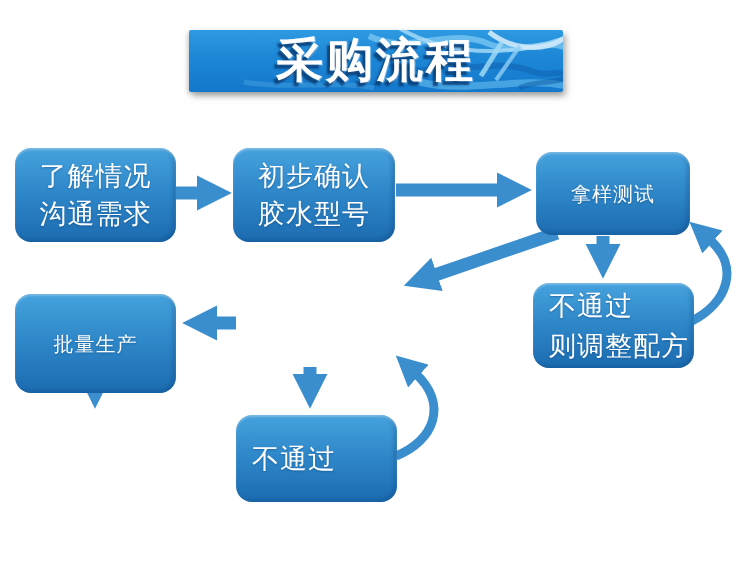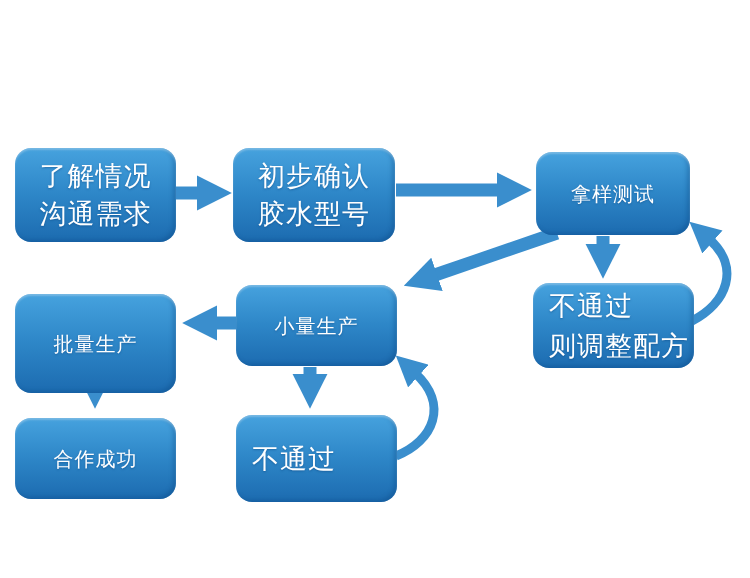--- a/index.html
+++ b/index.html
@@ -50,20 +50,34 @@
   #b5 { left: 236px; top: 285px; width: 161px; height: 81px; }
   #b6 { left: 15px;  top: 294px; width: 161px; height: 99px; }
   #b7 { left: 15px;  top: 418px; width: 161px; height: 81px; }
   #b8 { left: 236px; top: 415px; width: 161px; height: 87px; }
 </style>
 </head>
 <body>
 
 <div class="stage">
 
+  <div class="banner">
+    <svg class="water" viewBox="0 0 374 62" preserveAspectRatio="none">
+      <path d="M55 52 C100 60 145 50 185 58" stroke="#4aa4e4" stroke-width="5" fill="none" opacity="0.45"></path>
+      <path d="M180 6 C220 26 260 -4 300 14 C330 26 355 8 378 18" stroke="#7ec9f2" stroke-width="6" fill="none" opacity="0.75"></path>
+      <path d="M210 -2 C240 16 300 34 376 8" stroke="#aadcf7" stroke-width="4" fill="none" opacity="0.8"></path>
+      <path d="M300 2 C320 18 352 24 376 8" stroke="#cfeafb" stroke-width="5" fill="none" opacity="0.9"></path>
+      <path d="M200 34 C250 52 300 24 345 42 C358 47 368 40 378 44" stroke="#0e62b0" stroke-width="6" fill="none" opacity="0.55"></path>
+      <path d="M230 52 C280 64 330 46 378 56" stroke="#5bb5ea" stroke-width="7" fill="none" opacity="0.7"></path>
+      <path d="M292 46 L313 12" stroke="#9fd8f6" stroke-width="5" fill="none" opacity="0.85"></path>
+      <path d="M307 50 L331 16" stroke="#8fd0f4" stroke-width="4" fill="none" opacity="0.8"></path>
+      <path d="M330 58 C350 50 365 54 378 48" stroke="#0c5aa6" stroke-width="5" fill="none" opacity="0.5"></path>
+    </svg>
+    <div class="banner-title">采购流程</div>
+  </div>
 
   <svg class="arrows" viewBox="0 0 750 578">
     <defs>
       <marker id="ah" viewBox="0 0 10 10" refX="1.5" refY="5" markerWidth="2.7" markerHeight="2.7" orient="auto">
         <path d="M0 0 L10 5 L0 10 z" fill="#3a8ecd"></path>
       </marker>
       <marker id="ahc" viewBox="0 0 10 10" refX="1.5" refY="5" markerWidth="3.4" markerHeight="3.4" orient="auto">
         <path d="M0 0 L10 5 L0 10 z" fill="#3a8ecd"></path>
       </marker>
     </defs>
@@ -90,29 +104,23 @@
 
   <div class="node single" id="b3">
     <div>拿样测试</div>
   </div>
 
   <div class="node align-left" id="b4">
     <div>不通过</div>
     <div>则调整配方</div>
   </div>
 
-  <div class="node single" id="b5">
-    <div>小量生产</div>
-  </div>
 
   <div class="node single" id="b6">
     <div>批量生产</div>
   </div>
 
-  <div class="node single" id="b7">
-    <div>合作成功</div>
-  </div>
 
   <div class="node align-left" id="b8">
     <div>不通过</div>
   </div>
 
 </div>
 
 </body></html>

